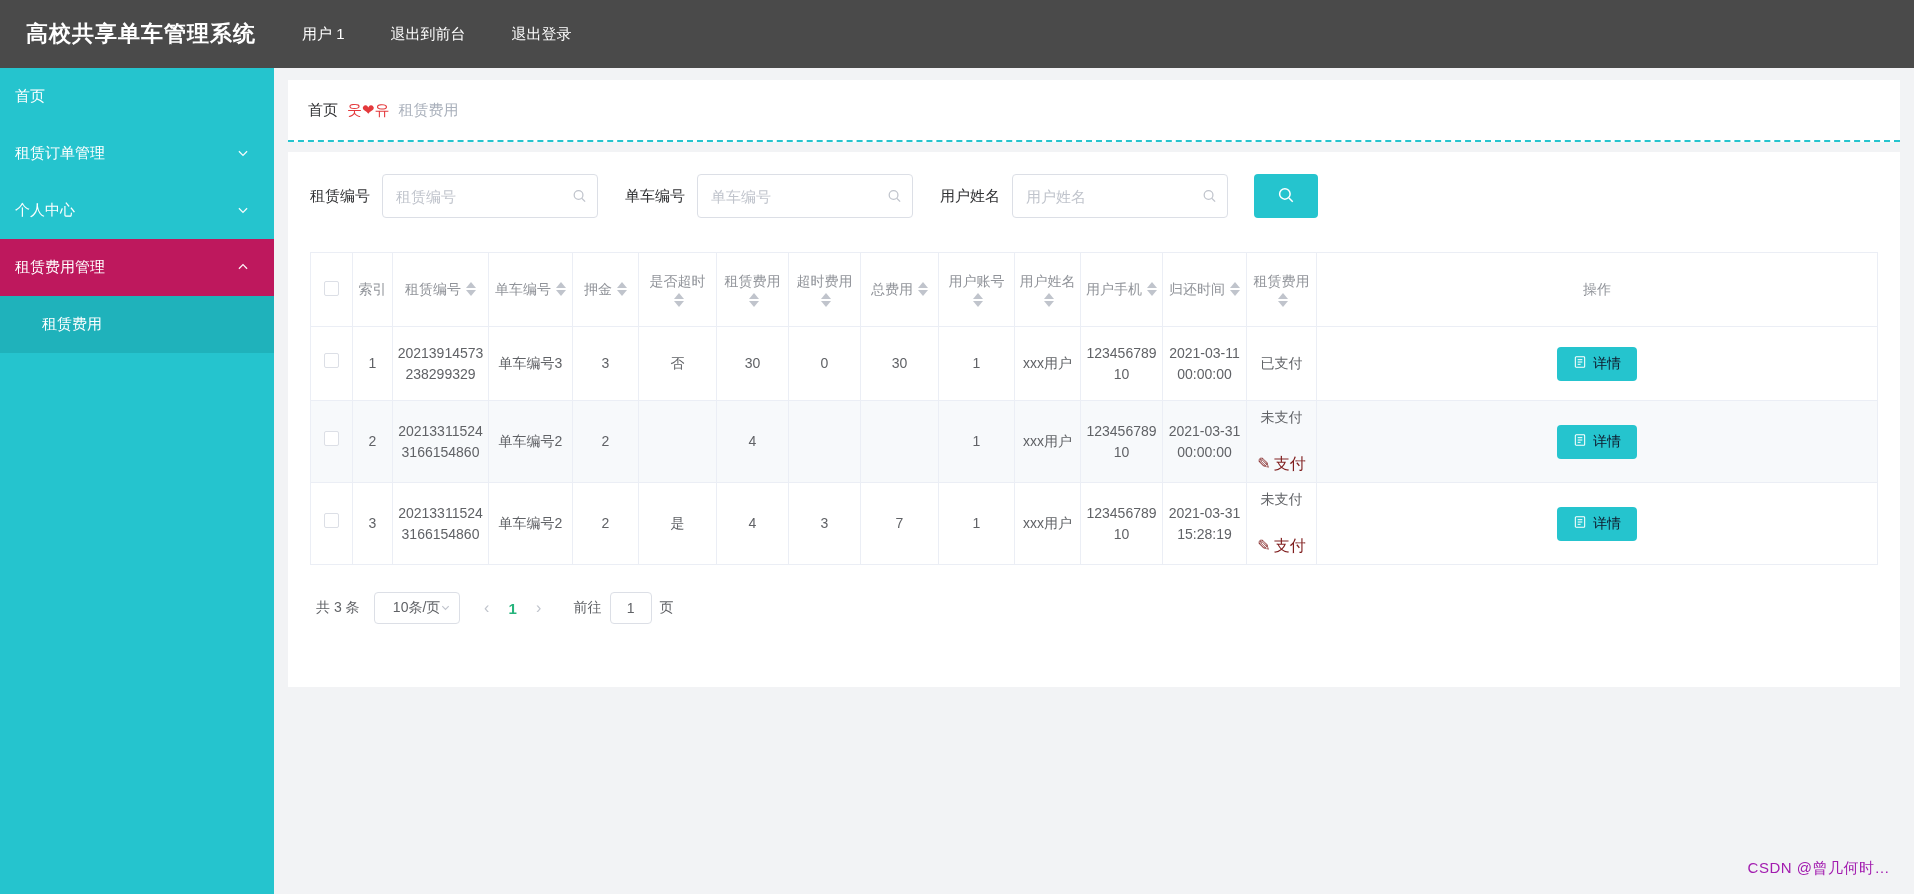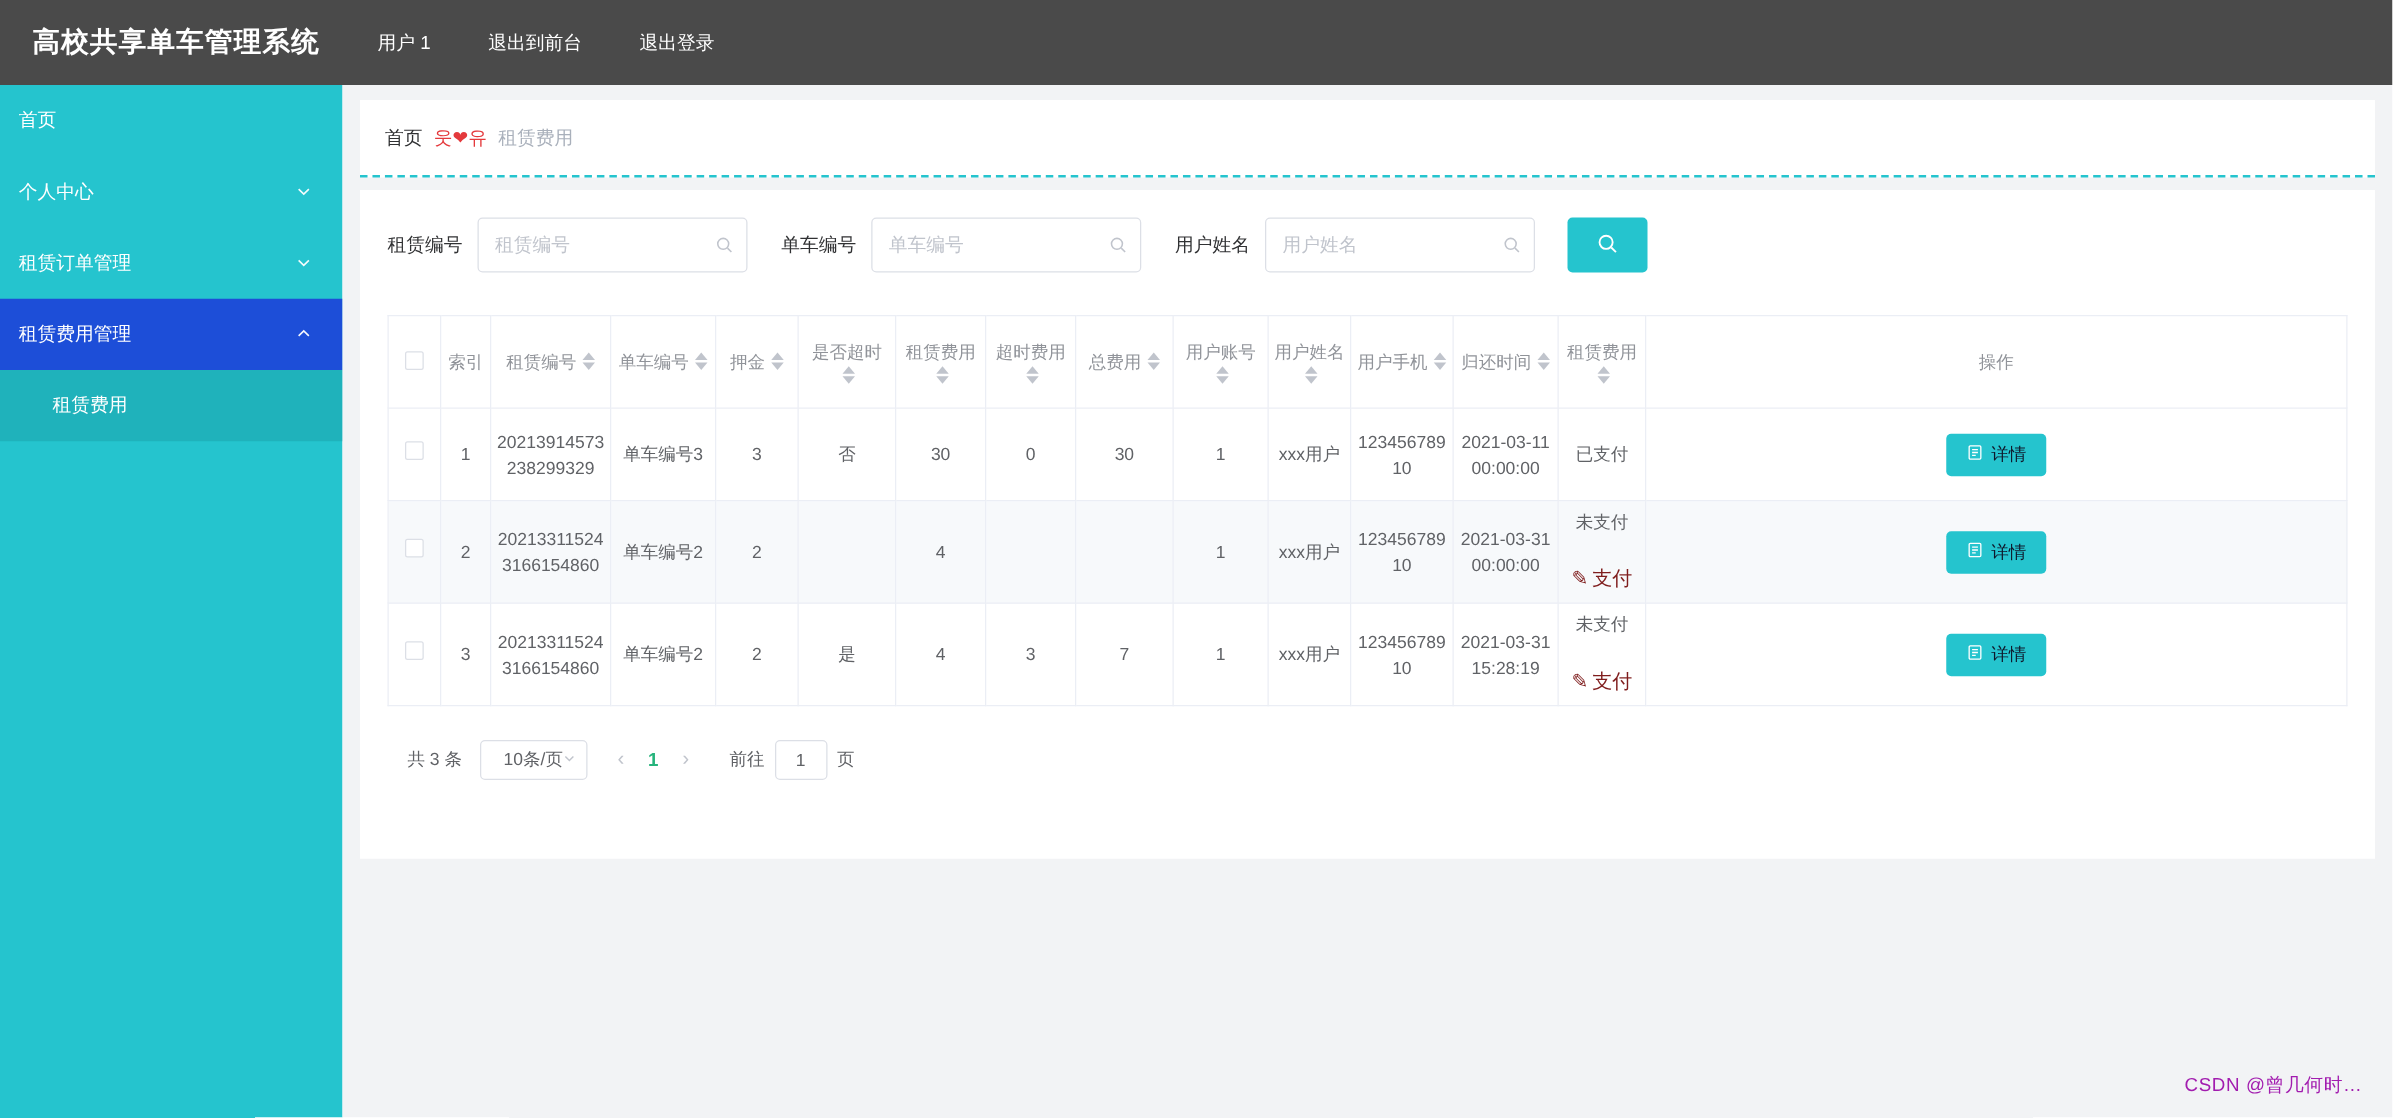--- a/index.html
+++ b/index.html
@@ -28,21 +28,21 @@
 
   
   .sidebar {
     position:absolute; top:68px; left:0; width:274px; height:826px;
     background:#25c4ce;
   }
   .menu-item {
     height:57px; display:flex; align-items:center; justify-content:space-between;
     padding:0 24px 0 15px; color:#ffffff; font-size:15px; cursor:pointer;
   }
-  .menu-item.active-parent { background:#1d4ed8; }
+  .menu-item.active-parent { background:#be185d; }
   .caret { font-size:12px; color:#ffffff; opacity:.95; line-height:1; }
   .submenu-item {
     height:57px; display:flex; align-items:center;
     padding-left:42px; color:#ffffff; font-size:15px; cursor:pointer;
     background:#1fb2bb;
   }
 
   
   .main {
     position:absolute; top:68px; left:274px; width:1640px; height:826px;
@@ -126,21 +126,21 @@
   .pay-link .pen { margin-right:3px; }
 
   .detail-btn {
     display:inline-flex; align-items:center; gap:6px;
     background:#25c4ce; color:#0f172a; border:0; border-radius:4px;
     height:34px; padding:0 16px; font-size:14px; cursor:pointer;
     font-family:"Liberation Sans","DejaVu Sans",sans-serif;
   }
 
   
-  .pager { display:flex; align-items:center; height:50px; margin-top:18px; padding-left:6px;margin-left:10px; }
+  .pager { display:flex; align-items:center; height:50px; margin-top:18px; padding-left:6px; }
   .pg-total { font-size:14px; color:#606266; margin-right:14px; }
   .pg-size {
     position:relative; width:86px; height:32px; border:1px solid #dcdfe6; border-radius:4px;
     display:flex; align-items:center; justify-content:center; background:#fff;
     font-size:14px; color:#606266; cursor:pointer; margin-right:14px;
   }
   .pg-size .cv { position:absolute; right:8px; font-size:11px; color:#c0c4cc; }
   .pg-arrow { width:26px; text-align:center; color:#c0c4cc; font-size:16px; cursor:pointer; }
   .pg-num { width:26px; text-align:center; color:#26b47c; font-size:15px; font-weight:bold; cursor:pointer; }
   .pg-jump { font-size:14px; color:#606266; margin-left:22px; }
@@ -167,29 +167,29 @@
       <div class="tr-item">退出到前台</div>
       <div class="tr-item">退出登录</div>
     </div>
   </div>
 
   <div class="sidebar">
     <div class="menu-item">
       <span>首页</span>
     </div>
     <div class="menu-item">
-      <span>个人中心</span>
+      <span>租赁订单管理</span>
       <span class="caret">
         <svg width="14" height="14" viewBox="0 0 24 24" fill="none" stroke="#ffffff" stroke-width="2.2">
             <polyline points="5,9 12,16 19,9"></polyline>
           </svg>
       </span>
     </div>
     <div class="menu-item">
-      <span>租赁订单管理</span>
+      <span>个人中心</span>
       <span class="caret">
         <svg width="14" height="14" viewBox="0 0 24 24" fill="none" stroke="#ffffff" stroke-width="2.2">
             <polyline points="5,9 12,16 19,9"></polyline>
           </svg>
       </span>
     </div>
     <div class="menu-item active-parent">
       <span>租赁费用管理</span>
       <span class="caret">
         <svg width="14" height="14" viewBox="0 0 24 24" fill="none" stroke="#ffffff" stroke-width="2.2">

